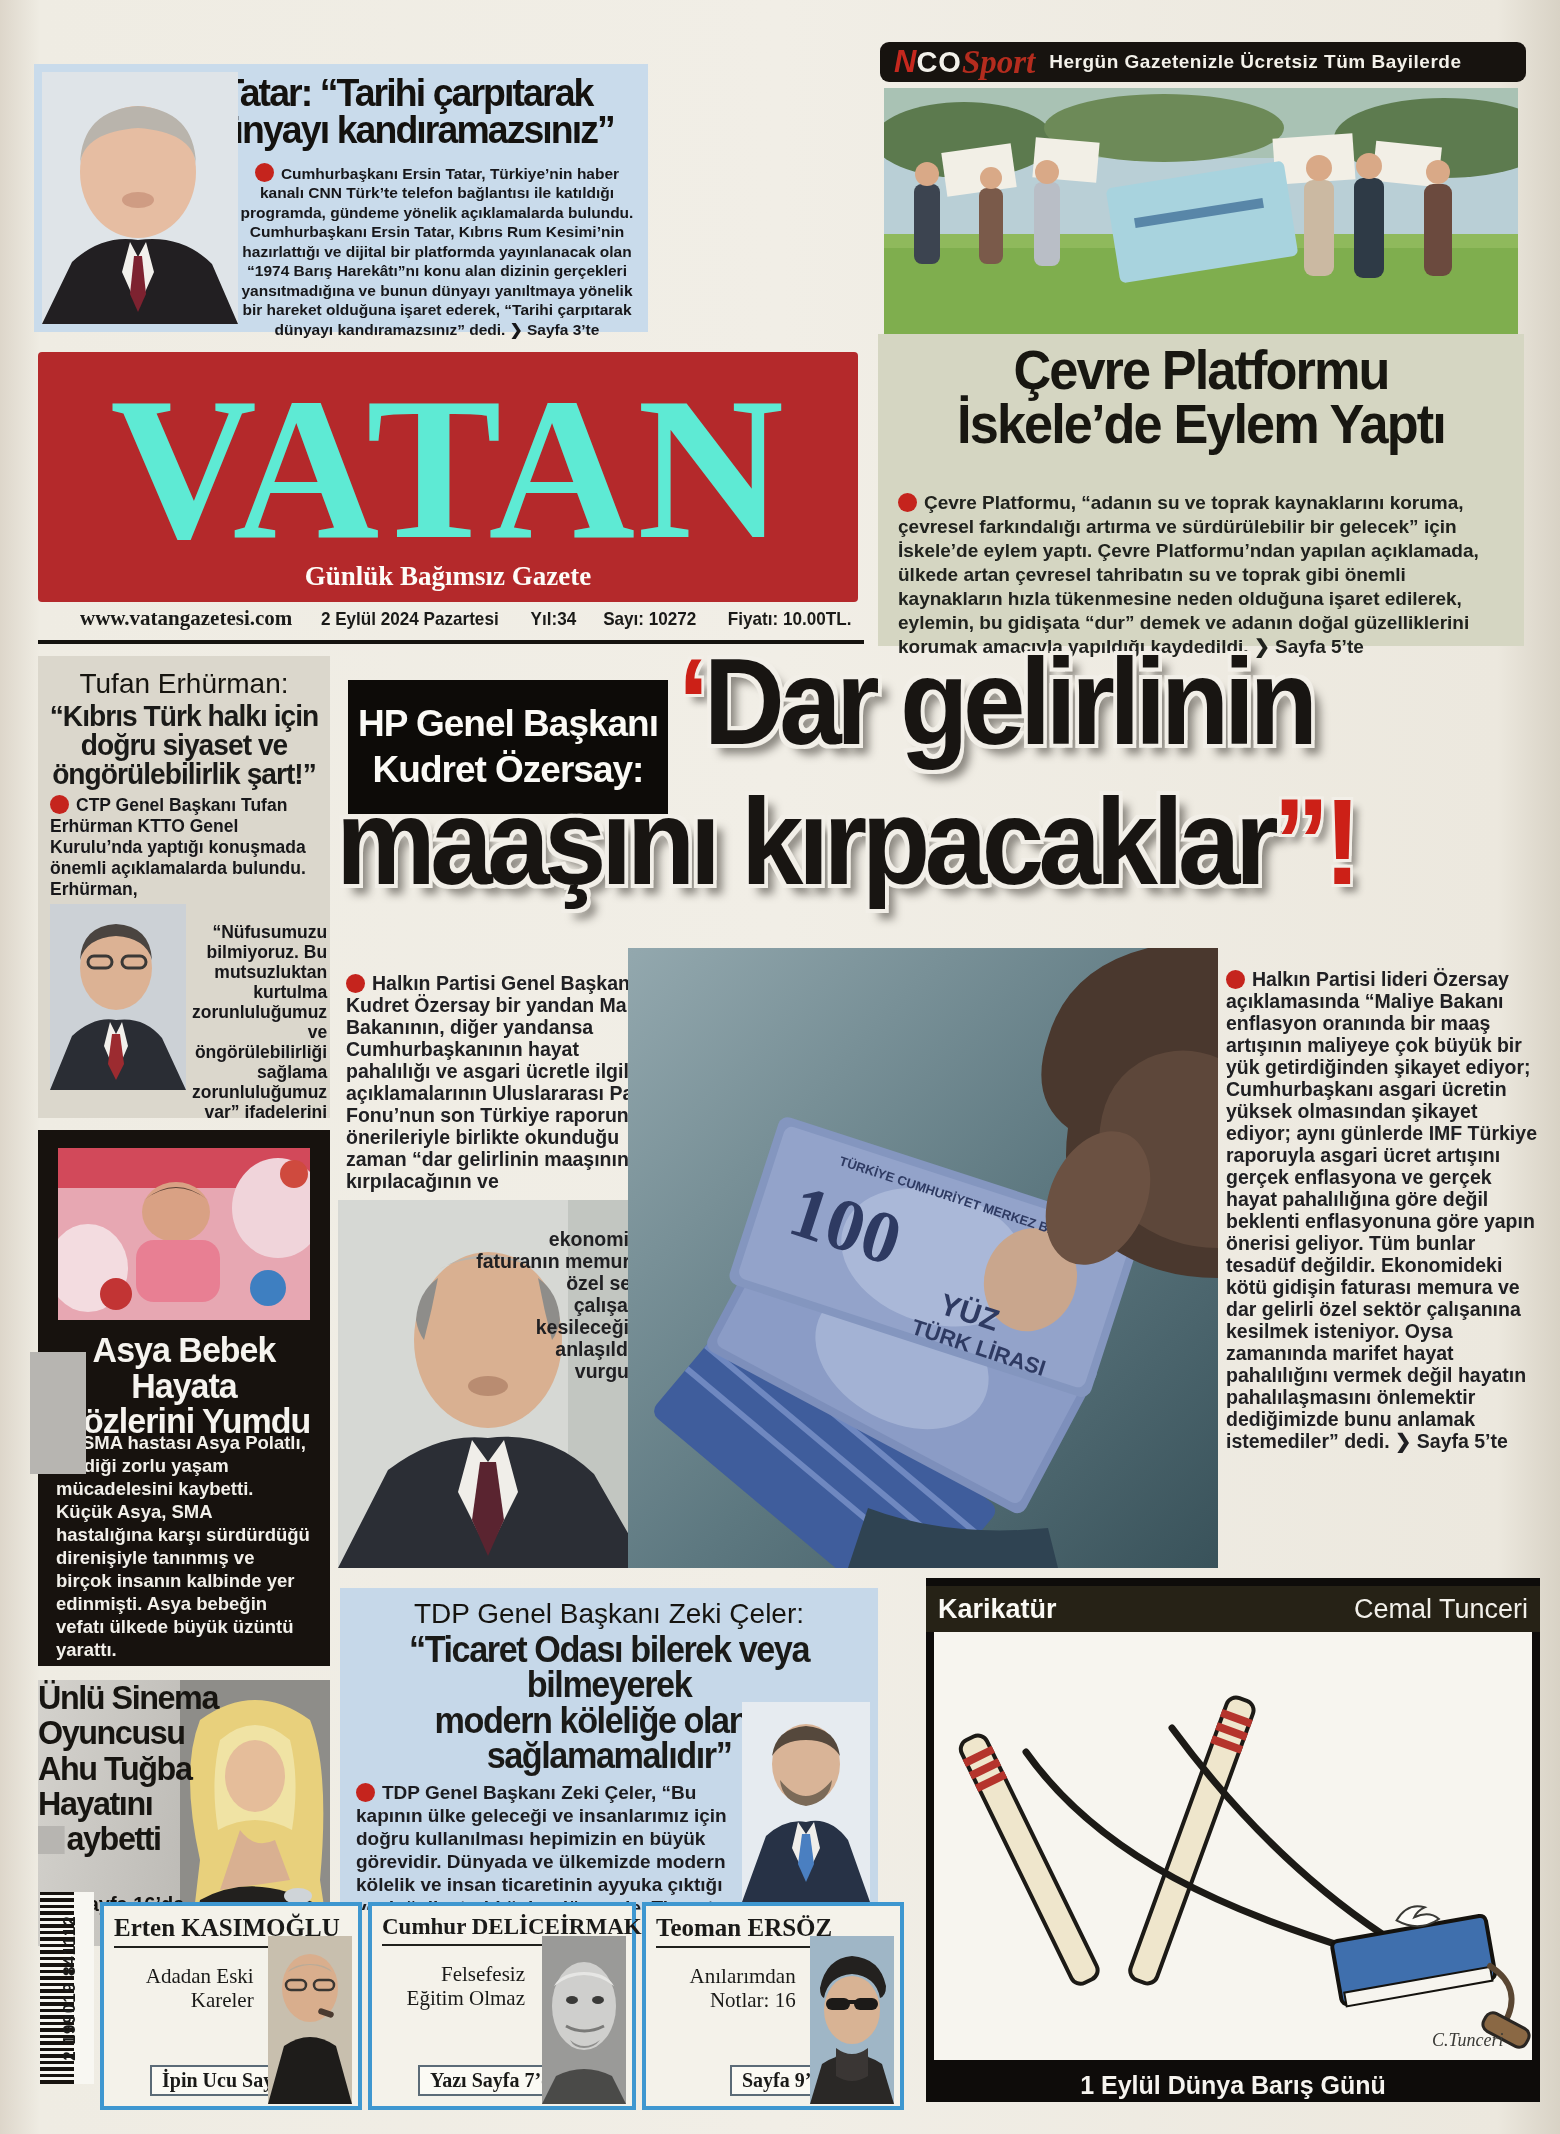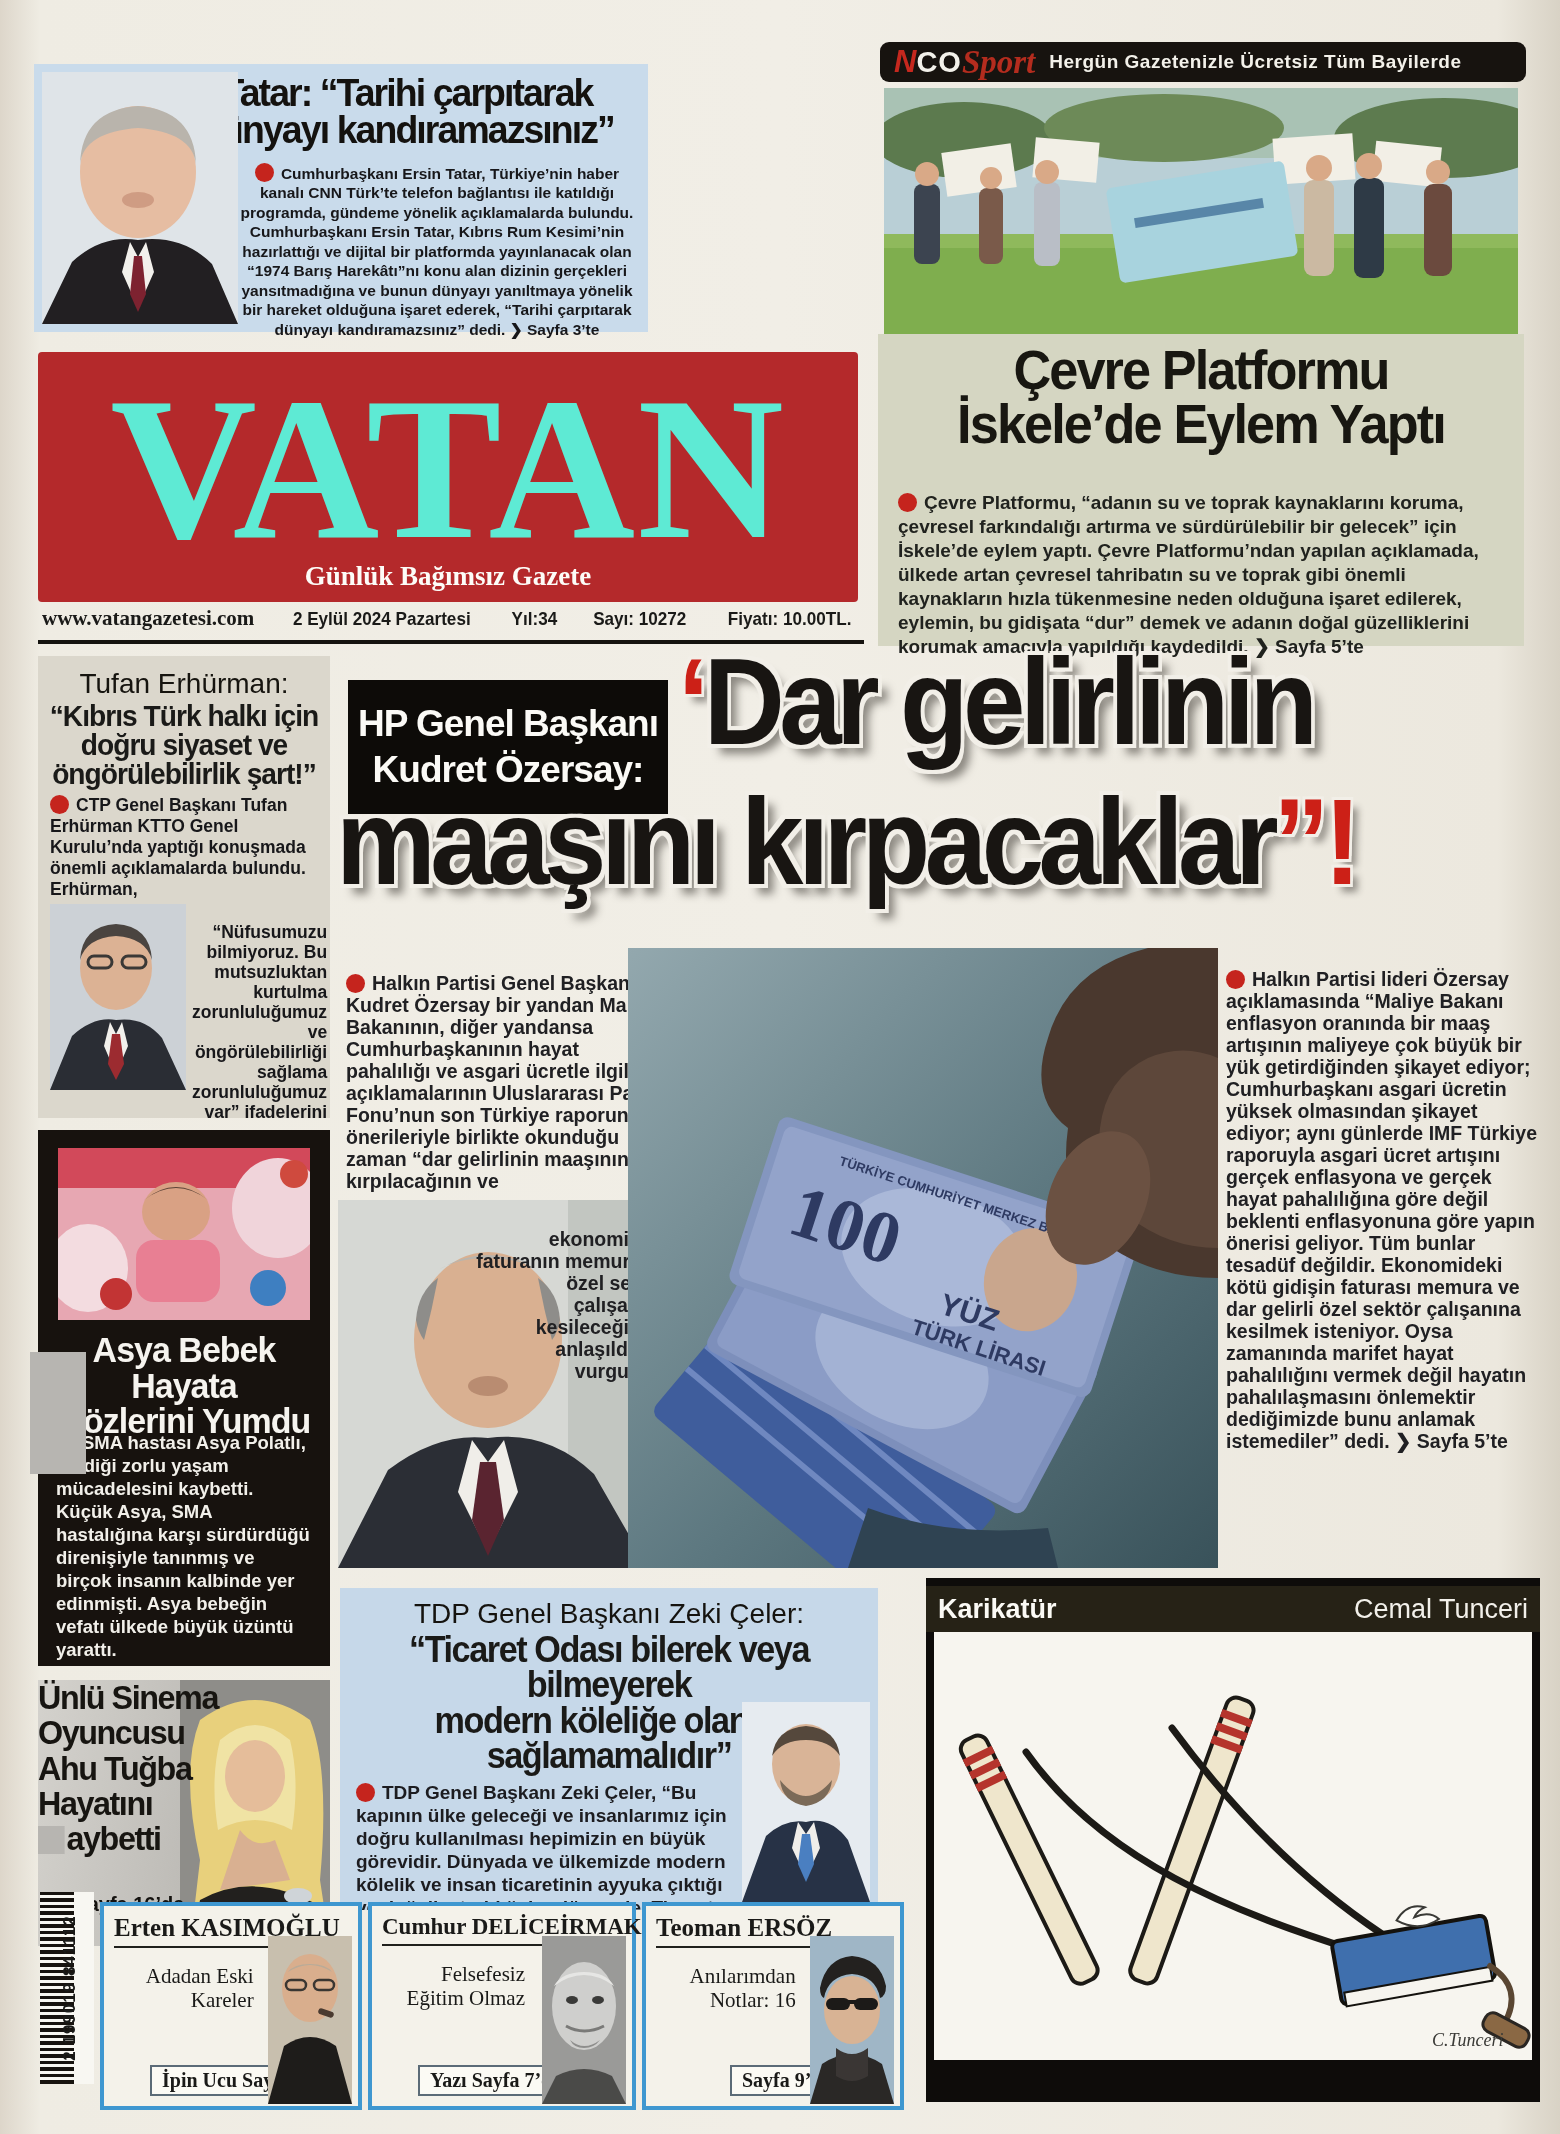--- a/index.html
+++ b/index.html
@@ -32,21 +32,21 @@
   .cevrehead{left:888px;top:344px;width:626px;text-align:center;font-weight:700;font-size:55px;
              line-height:.98;letter-spacing:-2px;color:#181711;transform:scaleX(.95);transform-origin:center;}
   .cevrebody{left:898px;top:472px;width:608px;font-size:19px;line-height:24px;font-weight:700;color:#20221e;}
 
   
   .redbox{left:38px;top:352px;width:820px;height:250px;background:#b4292b;border-radius:4px;
           display:flex;flex-direction:column;align-items:center;justify-content:flex-end;}
   .vatan{font-family:"Liberation Serif",serif;font-weight:700;font-size:203px;line-height:.88;color:#5eead4;letter-spacing:2px;}
   .tagline{font-family:"Liberation Serif",serif;font-weight:700;font-size:27px;color:#fdfcf8;margin:2px 0 10px 0;}
   .inforow{left:42px;top:606px;width:816px;display:flex;justify-content:space-between;align-items:baseline;}
-  .inforow .web{font-family:"Liberation Serif",serif;font-weight:700;font-size:21px;}
+  .inforow .web{font-family:"Liberation Serif",serif;font-weight:700;font-size:21px;margin-left:38px;}
   .inforow .it{font-weight:700;font-size:19px;transform:scaleX(.9);}
   .mastrule{left:38px;top:640px;width:826px;height:4px;background:#15130f;}
 
   
   .erh{left:38px;top:656px;width:292px;height:462px;background:#dbd7cc;overflow:hidden;}
   .erh .kick{margin:12px 8px 2px;text-align:center;font-size:28px;color:#16140f;}
   .erh .hd{margin:2px 6px 6px;text-align:center;font-weight:700;font-size:29px;line-height:1.0;letter-spacing:-1px;transform:scaleX(.97);}
   .erh .bd{margin:4px 12px;font-size:17.5px;line-height:21px;font-weight:700;color:#17171a;}
   .erh .row{display:flex;margin:0 6px 0 12px;}
   .erhphoto{flex:0 0 136px;height:186px;margin-right:6px;}
@@ -379,20 +379,21 @@
           <rect x="406" y="348" width="148" height="14" fill="#f6f4ee" stroke="#14120e" stroke-width="2"></rect>
           <path d="M470 286 q14 -16 30 -8 q-8 2 -12 8 q16 -4 24 6 q-22 10 -42 -6Z" fill="#fdfcf8" stroke="#3a3a36" stroke-width="2"></path>
         </g>
         <path d="M556 334 C 578 348, 584 368, 570 392" fill="none" stroke="#5a4632" stroke-width="6" stroke-linecap="round"></path>
         <g transform="rotate(28 572 398)">
           <rect x="548" y="388" width="48" height="20" rx="8" fill="#8a6844" stroke="#2a2622" stroke-width="3"></rect>
         </g>
         <text x="498" y="414" font-family="Liberation Serif, serif" font-style="italic" font-size="18" fill="#3a3a36">C.Tunceri</text>
       </svg>
     </div>
+    <div class="karcap">1 Eylül Dünya Barış Günü</div>
   </section>
 
   <div class="colbox cb1">
     <div class="nm">Erten KASIMOĞLU</div>
     <div class="rule"></div>
     <div class="tp">Adadan Eski Kareler</div>
     <div class="ft">İpin Ucu Sayfa 14’te</div>
     <div class="colphoto photo">
       <svg width="84" height="168" viewBox="0 0 84 168">
         <rect width="84" height="168" fill="#c8bfae"></rect>

